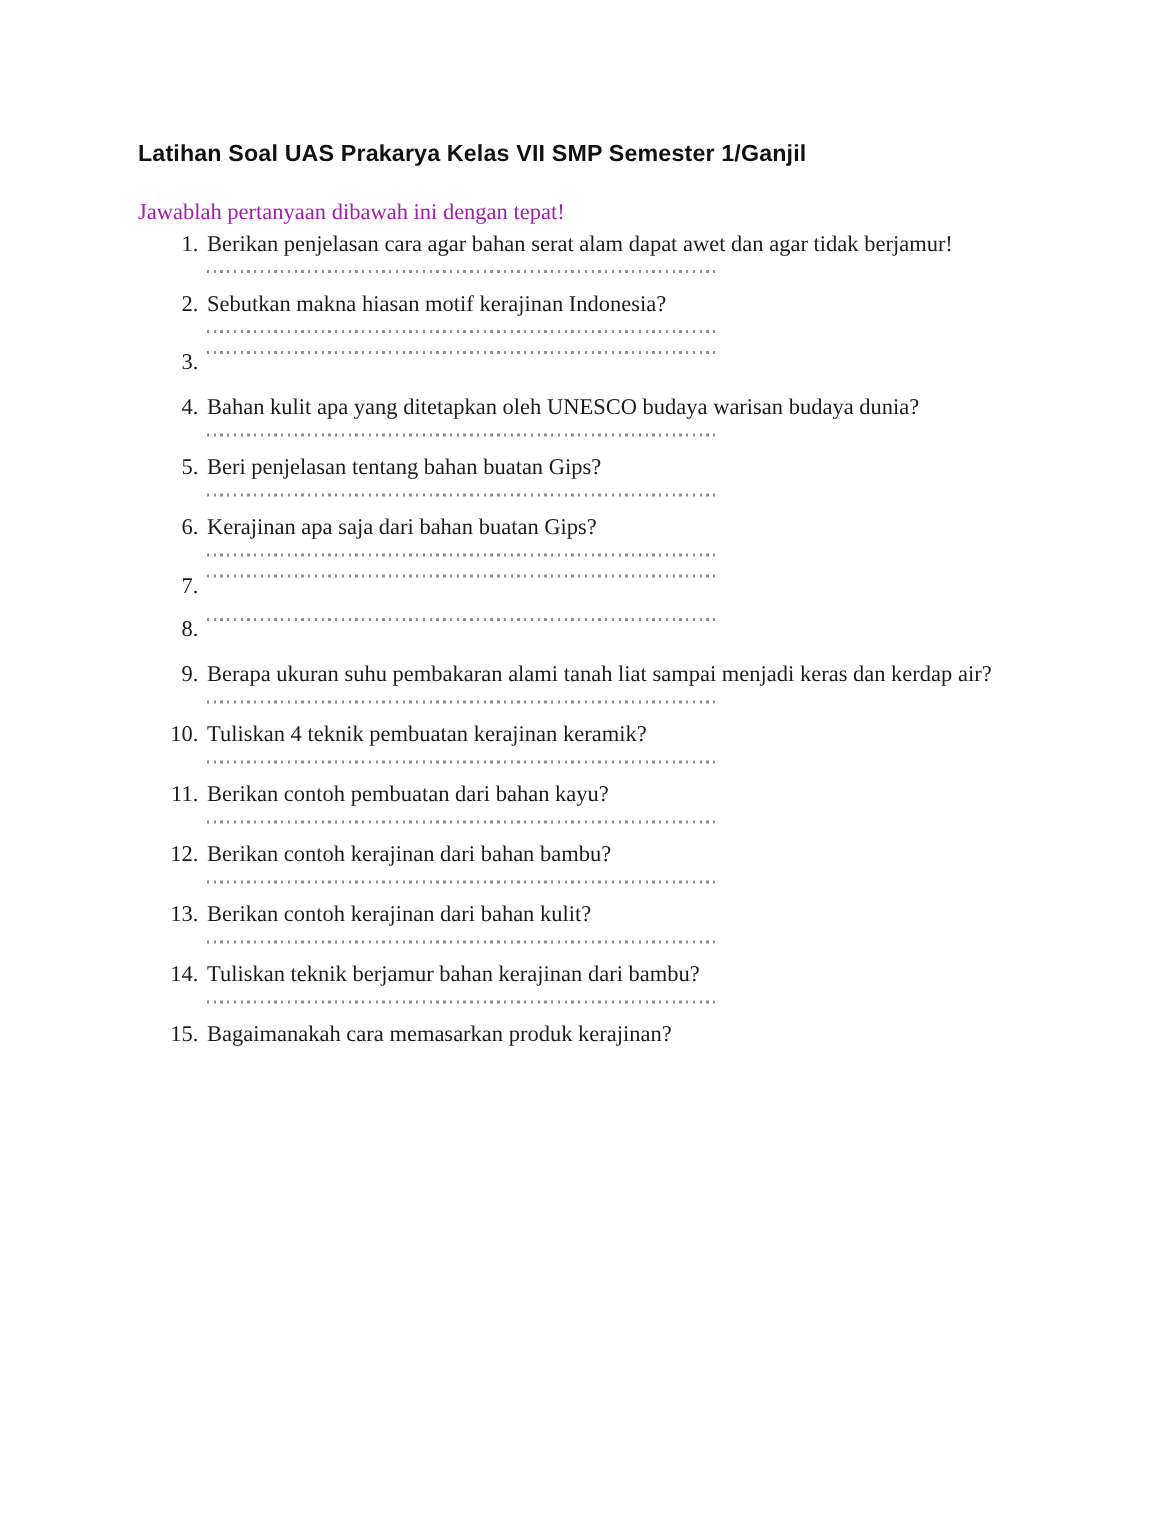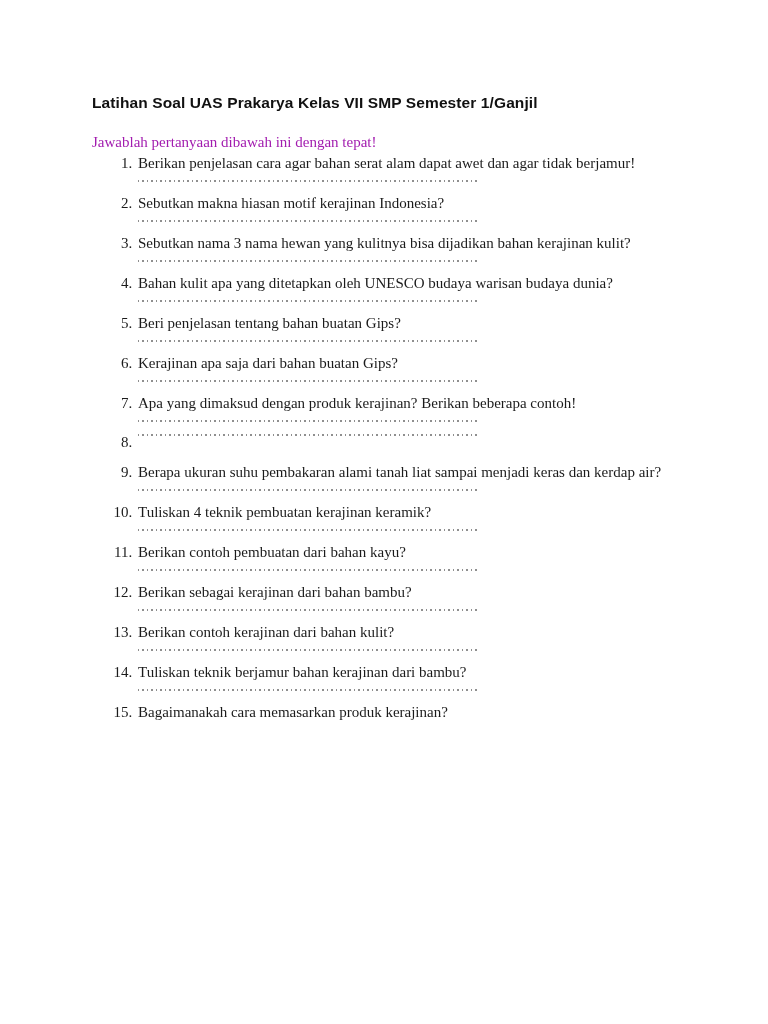--- a/index.html
+++ b/index.html
@@ -67,56 +67,54 @@
   <ol class="question-list">
     <li>
       <div class="question-text">Berikan penjelasan cara agar bahan serat alam dapat awet dan agar tidak berjamur!</div>
       <div class="answer-line"></div>
     </li>
     <li>
       <div class="question-text">Sebutkan makna hiasan motif kerajinan Indonesia?</div>
       <div class="answer-line"></div>
     </li>
     <li>
-      <div class="question-text">Sebutkan nama 3 nama hewan yang kulitnya bisa dijadikan bahan kerajinan kulit?</div>
       <div class="answer-line"></div>
     </li>
     <li>
       <div class="question-text">Bahan kulit apa yang ditetapkan oleh UNESCO budaya warisan budaya dunia?</div>
       <div class="answer-line"></div>
     </li>
     <li>
       <div class="question-text">Beri penjelasan tentang bahan buatan Gips?</div>
       <div class="answer-line"></div>
     </li>
     <li>
       <div class="question-text">Kerajinan apa saja dari bahan buatan Gips?</div>
       <div class="answer-line"></div>
     </li>
     <li>
-      <div class="question-text">Apa yang dimaksud dengan produk kerajinan? Berikan beberapa contoh!</div>
       <div class="answer-line"></div>
     </li>
     <li>
       <div class="answer-line"></div>
     </li>
     <li>
       <div class="question-text">Berapa ukuran suhu pembakaran alami tanah liat sampai menjadi keras dan kerdap air?</div>
       <div class="answer-line"></div>
     </li>
     <li>
       <div class="question-text">Tuliskan 4 teknik pembuatan kerajinan keramik?</div>
       <div class="answer-line"></div>
     </li>
     <li>
       <div class="question-text">Berikan contoh pembuatan dari bahan kayu?</div>
       <div class="answer-line"></div>
     </li>
     <li>
-      <div class="question-text">Berikan sebagai kerajinan dari bahan bambu?</div>
+      <div class="question-text">Berikan contoh kerajinan dari bahan bambu?</div>
       <div class="answer-line"></div>
     </li>
     <li>
       <div class="question-text">Berikan contoh kerajinan dari bahan kulit?</div>
       <div class="answer-line"></div>
     </li>
     <li>
       <div class="question-text">Tuliskan teknik berjamur bahan kerajinan dari bambu?</div>
       <div class="answer-line"></div>
     </li>

